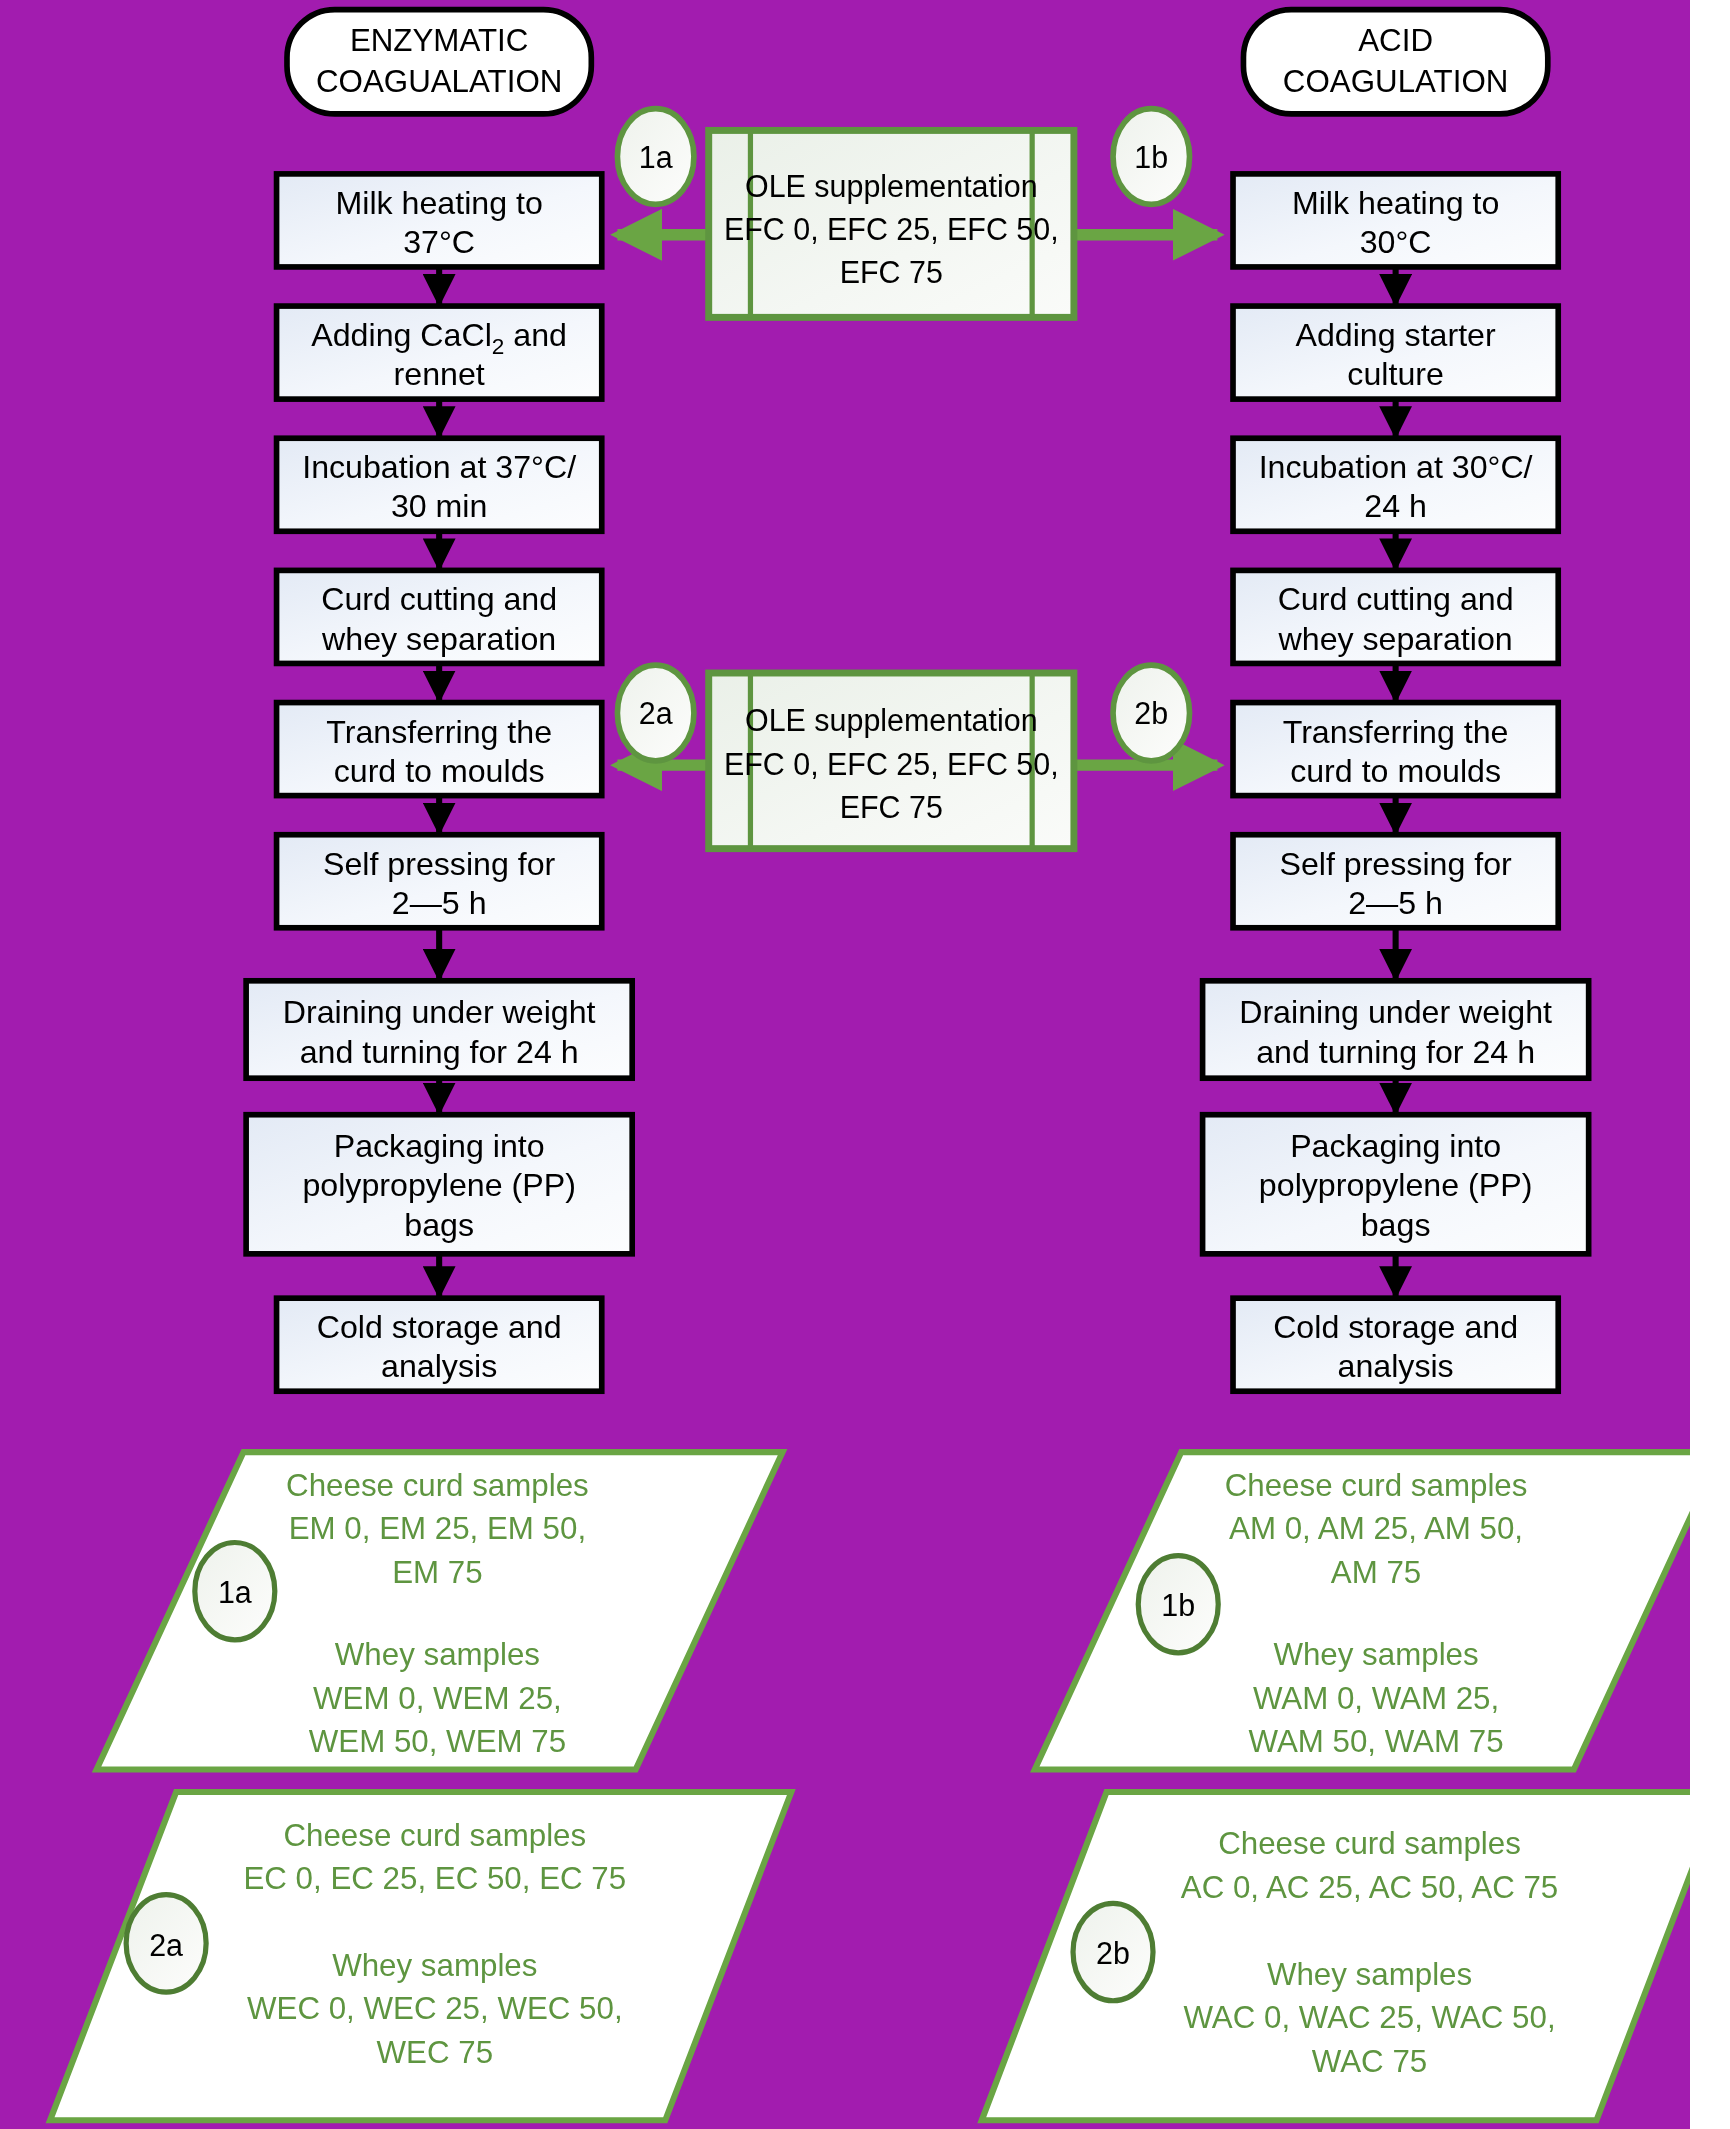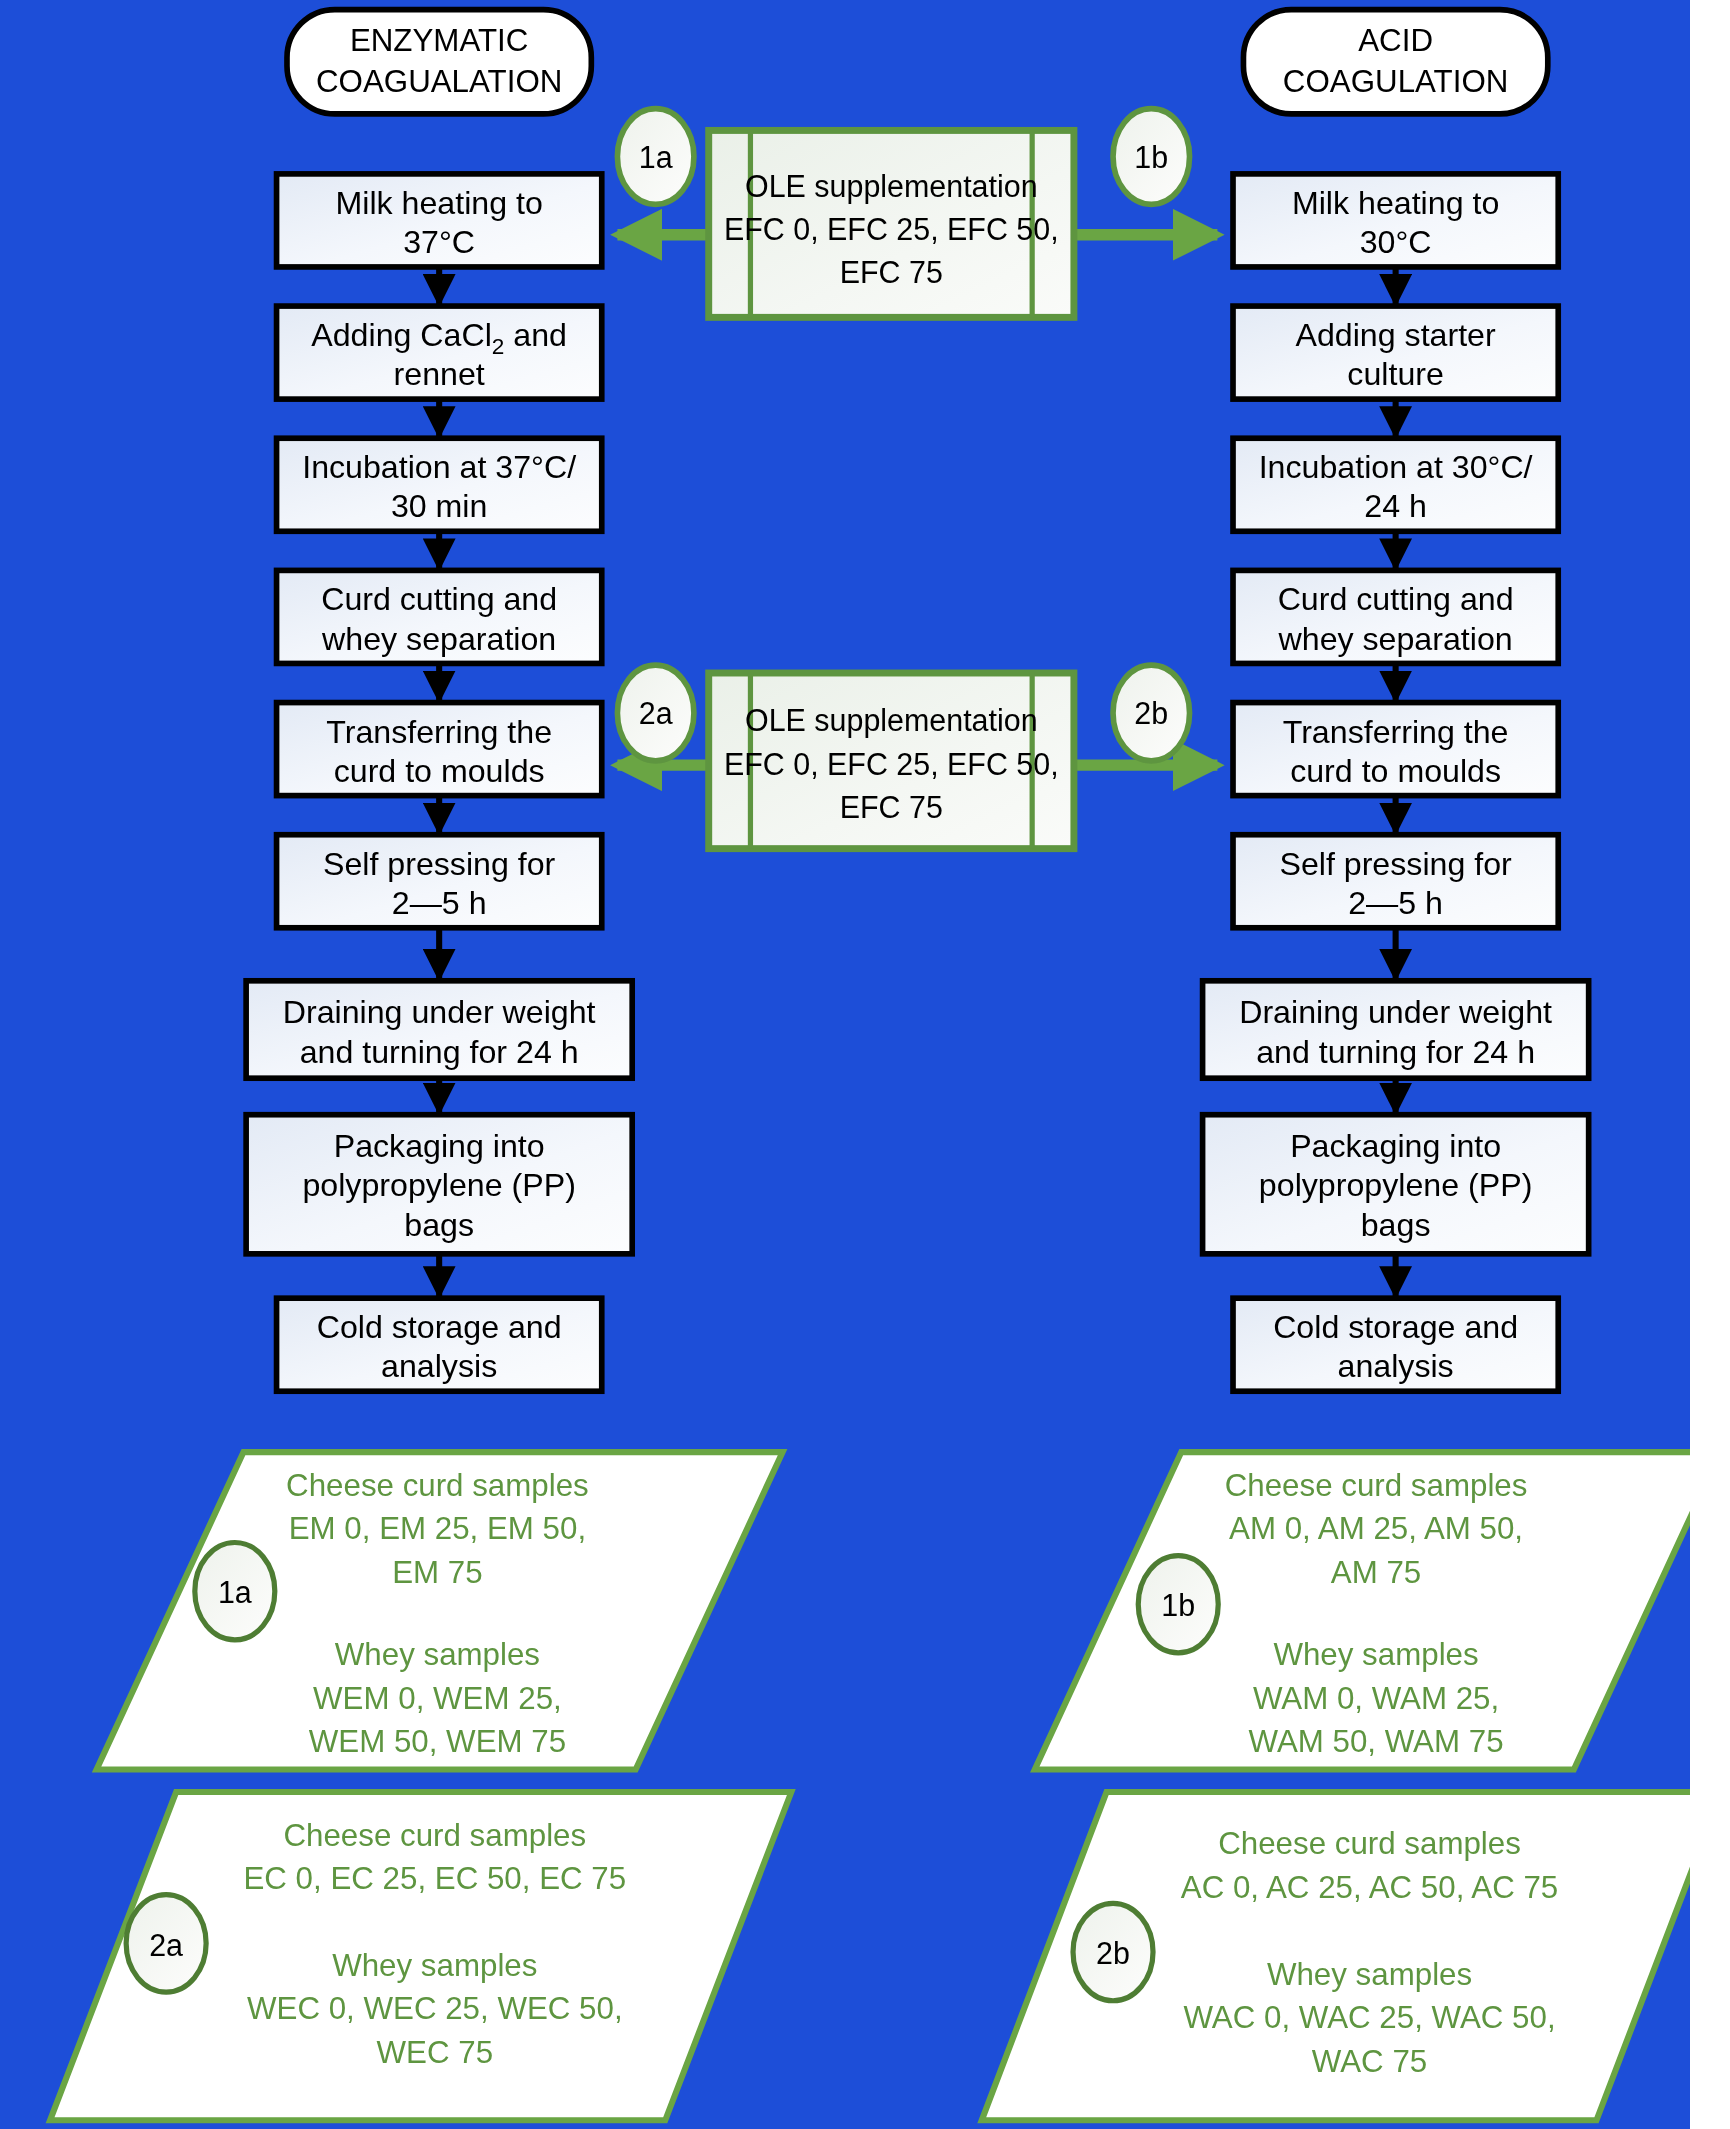--- a/index.html
+++ b/index.html
@@ -1,17 +1,17 @@
 <!DOCTYPE html>
 <html style="font-size:7px"><head>
 <meta charset="utf-8">
 <style>
   html,body{margin:0;padding:0;background:#ffffff;}
   body{font-family:"Liberation Sans", sans-serif;}
-  #stage{position:relative;width:1690px;height:2129px;background:#1d4ed8;overflow:hidden;}
+  #stage{position:relative;width:1690px;height:2129px;background:#a21caf;overflow:hidden;}
   svg{position:absolute;top:0;left:0;width:1730px;height:2129px;}
 
   .proc-txt{font-family:"Liberation Sans", sans-serif;font-size:74px;fill:#000000;text-anchor:middle;}
   .term-txt{font-family:"Liberation Sans", sans-serif;font-size:72px;fill:#000000;text-anchor:middle;}
   .ole-txt{font-family:"Liberation Sans", sans-serif;font-size:70px;fill:#000000;text-anchor:middle;}
   .tag-txt{font-family:"Liberation Sans", sans-serif;font-size:70px;fill:#000000;text-anchor:middle;}
   .samp-txt{font-family:"Liberation Sans", sans-serif;font-size:72px;fill:#5E9540;text-anchor:middle;}
   .sub{font-size:52px;}
 </style>
 </head>

